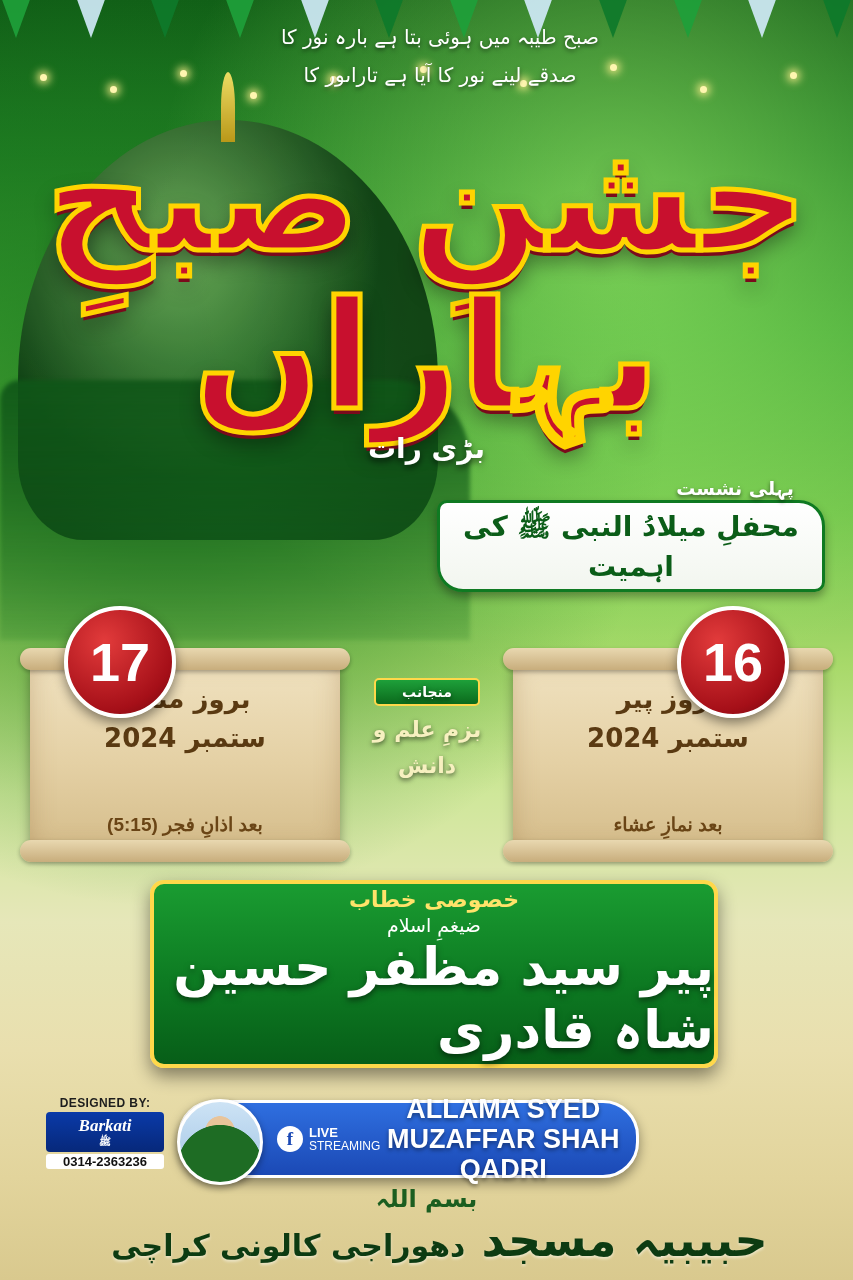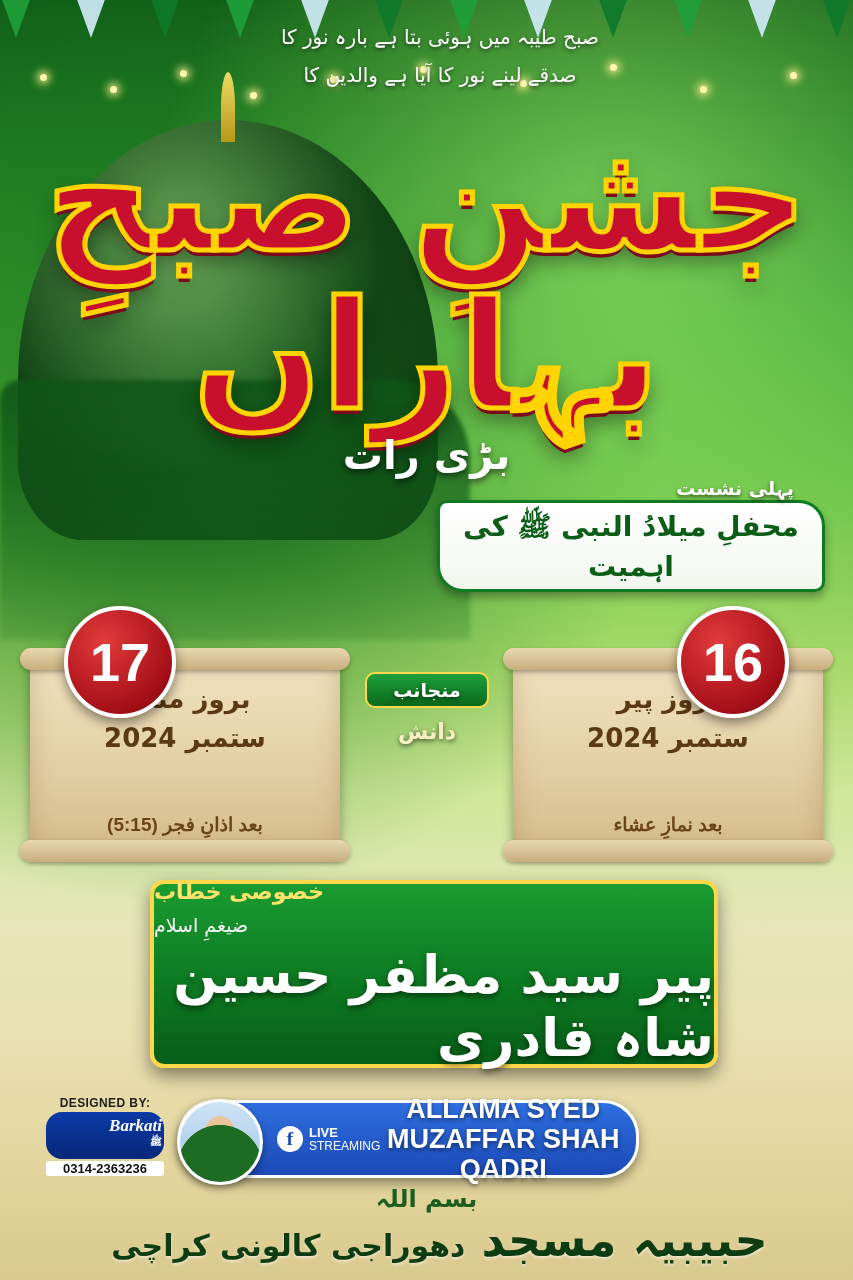--- a/index.html
+++ b/index.html
@@ -126,21 +126,21 @@
       0 6px 0 #7a0a1c,
       0 10px 22px rgba(0,0,0,0.45);
     font-family: "DejaVu Sans", sans-serif;
   }
   .title-sub {
     position: absolute;
     top: 432px;
     left: 0;
     width: 853px;
     text-align: center;
-    font-size: 40px;
+    font-size: 28px;
     font-weight: bold;
     color: #ffffff;
     text-shadow: 0 3px 6px rgba(0,0,0,0.6);
     font-family: "DejaVu Sans", sans-serif;
   }
 
   
   .sessions {
     position: absolute;
     top: 500px;
@@ -258,43 +258,42 @@
     font-size: 22px;
     font-weight: bold;
     line-height: 1.6;
     text-shadow: 0 2px 5px rgba(0,0,0,0.6);
     font-family: "DejaVu Sans", sans-serif;
   }
   .center-ribbon .chip {
     display: inline-block;
     background: linear-gradient(180deg, #1ea03a, #0b6a1c);
     border: 2px solid #ffd84a;
-    border-radius: 10px;
-    color: #ffffff;
-    font-size: 19px;
+    border-radius: 5px;
+    color: #ffffff;
+    font-size: 14px;
     padding: 1px 26px;
     margin-bottom: 6px;
   }
 
   
   .speaker-panel {
     position: absolute;
     left: 150px;
     top: 880px;
     width: 560px;
     height: 180px;
     background: linear-gradient(180deg, #1a9c31 0%, #0d7a22 55%, #075e18 100%);
     border: 4px solid #ffd84a;
     border-radius: 14px;
     box-shadow: 0 8px 18px rgba(0,0,0,0.45);
     display: flex;
     flex-direction: column;
-    align-items: flex-start;
+    align-items: center;
     justify-content: center;
-    gap: 8px;
   }
   .speaker-label {
     color: #ffe36a;
     font-size: 22px;
     font-weight: bold;
     margin-bottom: 2px;
     font-family: "DejaVu Sans", sans-serif;
   }
   .speaker-pre {
     color: #ffffff;
@@ -321,27 +320,26 @@
   .designer .dlabel {
     color: #1d1d1d;
     font-size: 12px;
     font-weight: bold;
     letter-spacing: 0.4px;
   }
   .designer .dbox {
     margin-top: 2px;
     background: linear-gradient(180deg, #0a3aa8, #07287a);
     color: #ffffff;
-    border-radius: 16px;
-    padding: 4px 2px 9px;
+    border-radius: 4px;
+    padding: 4px 2px 2px;
     font-size: 17px;
     font-style: italic;
     font-weight: bold;
     font-family: "Liberation Serif", serif;
-    text-align: right;
   }
   .designer .dbox small {
     display: block;
     font-size: 10px;
     font-style: normal;
     font-family: "DejaVu Sans", sans-serif;
   }
   .designer .dphone {
     margin-top: 2px;
     background: #ffffff;
@@ -473,21 +471,21 @@
     <div class="bulb" style="left:330px; top:76px;"></div>
     <div class="bulb" style="left:420px; top:66px;"></div>
     <div class="bulb" style="left:520px; top:80px;"></div>
     <div class="bulb" style="left:610px; top:64px;"></div>
     <div class="bulb" style="left:700px; top:86px;"></div>
     <div class="bulb" style="left:790px; top:72px;"></div>
   </div>
 
   <div class="top-couplet rtl">
     <div>صبح طیبہ میں ہوئی بتا ہے بارہ نور کا</div>
-    <div>صدقے لینے نور کا آیا ہے والدین کا</div>
+    <div>صدقے لینے نور کا آیا ہے تاراںور کا</div>
   </div>
 
   <div class="main-title rtl">جشنِ صبحِ بہاراں</div>
   <div class="title-sub rtl">بڑی رات</div>
 
   <div class="sessions">
     <div class="session rtl">
       <div class="tag">پہلی نشست</div>
       <div>محفلِ میلادُ النبی ﷺ کی اہمیت</div>
     </div>
@@ -508,20 +506,21 @@
       <div class="scroll-text rtl">
         <div>بروز منگل</div>
         <div>ستمبر 2024</div>
       </div>
       <div class="scroll-sub rtl">بعد اذانِ فجر (5:15)</div>
     </div>
     <div class="date-badge b17">17</div>
 
     <div class="center-ribbon rtl">
       <div class="chip">منجانب</div>
+      <div>بزمِ علم و</div>
       <div>دانش</div>
     </div>
   </div>
 
   <div class="speaker-panel">
     <div class="speaker-label rtl">خصوصی خطاب</div>
     <div class="speaker-pre rtl">ضیغمِ اسلام</div>
     <div class="speaker-name rtl">پیر سید مظفر حسین شاہ قادری</div>
   </div>
 

